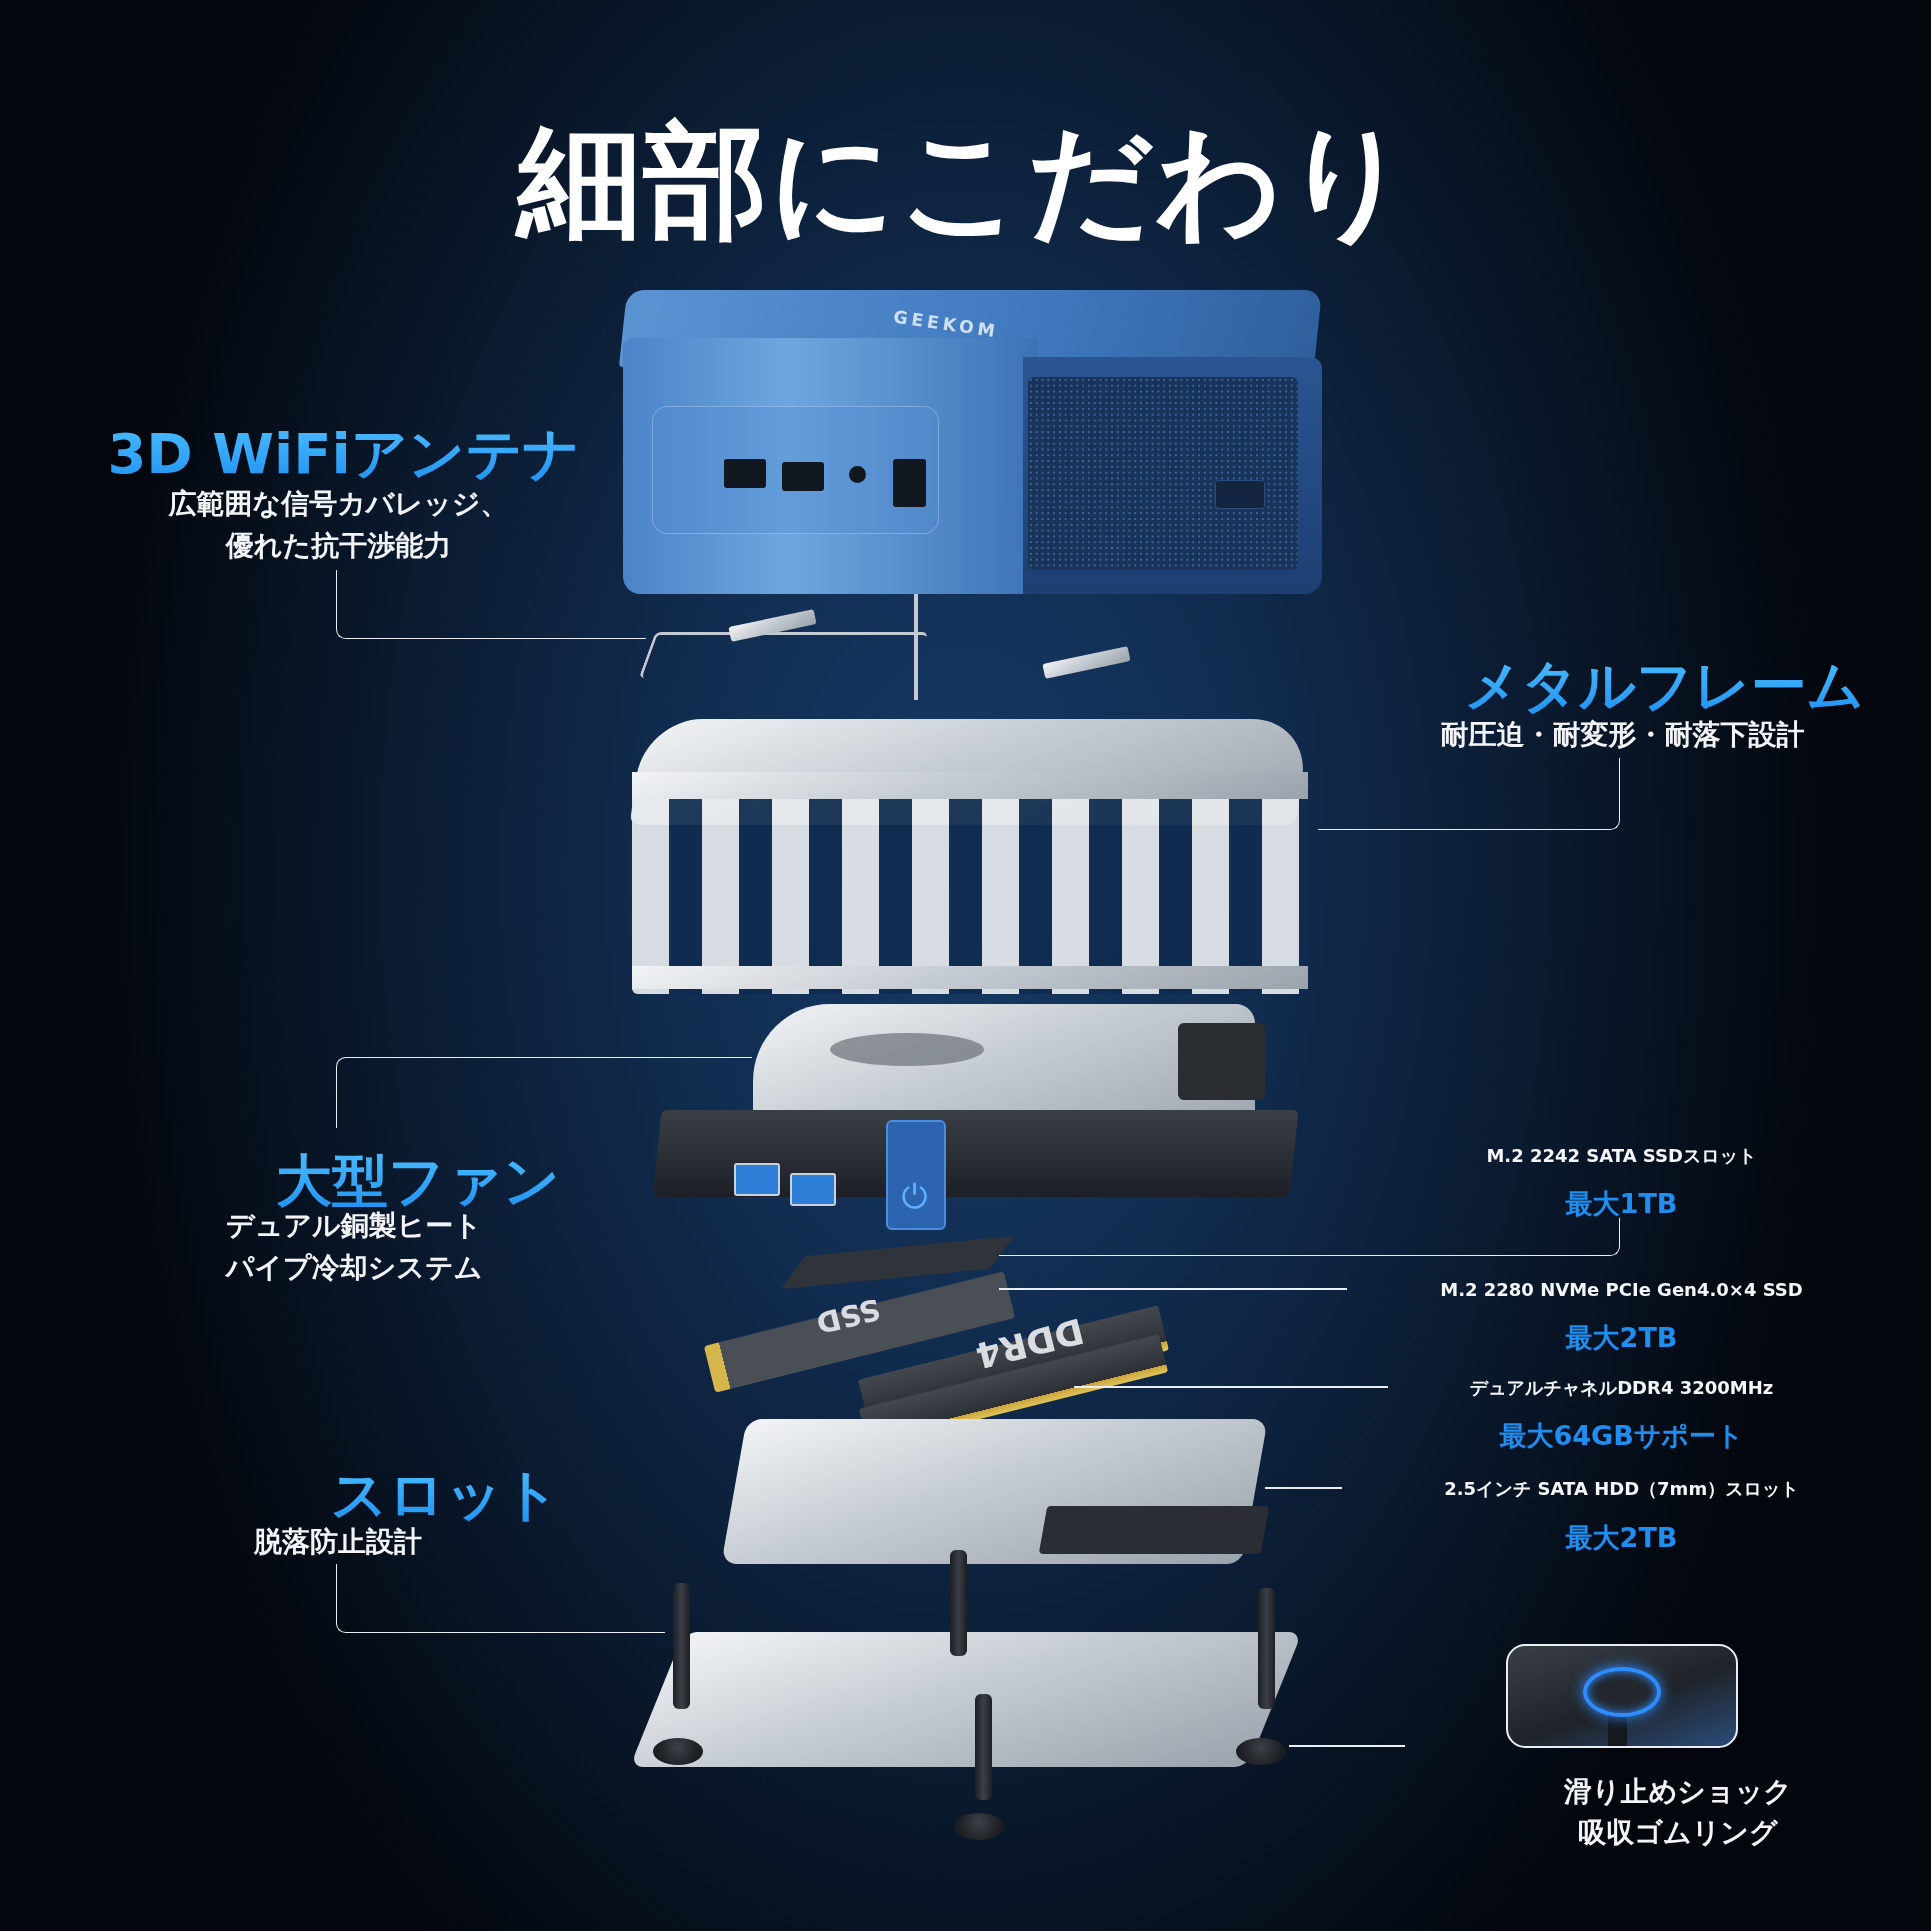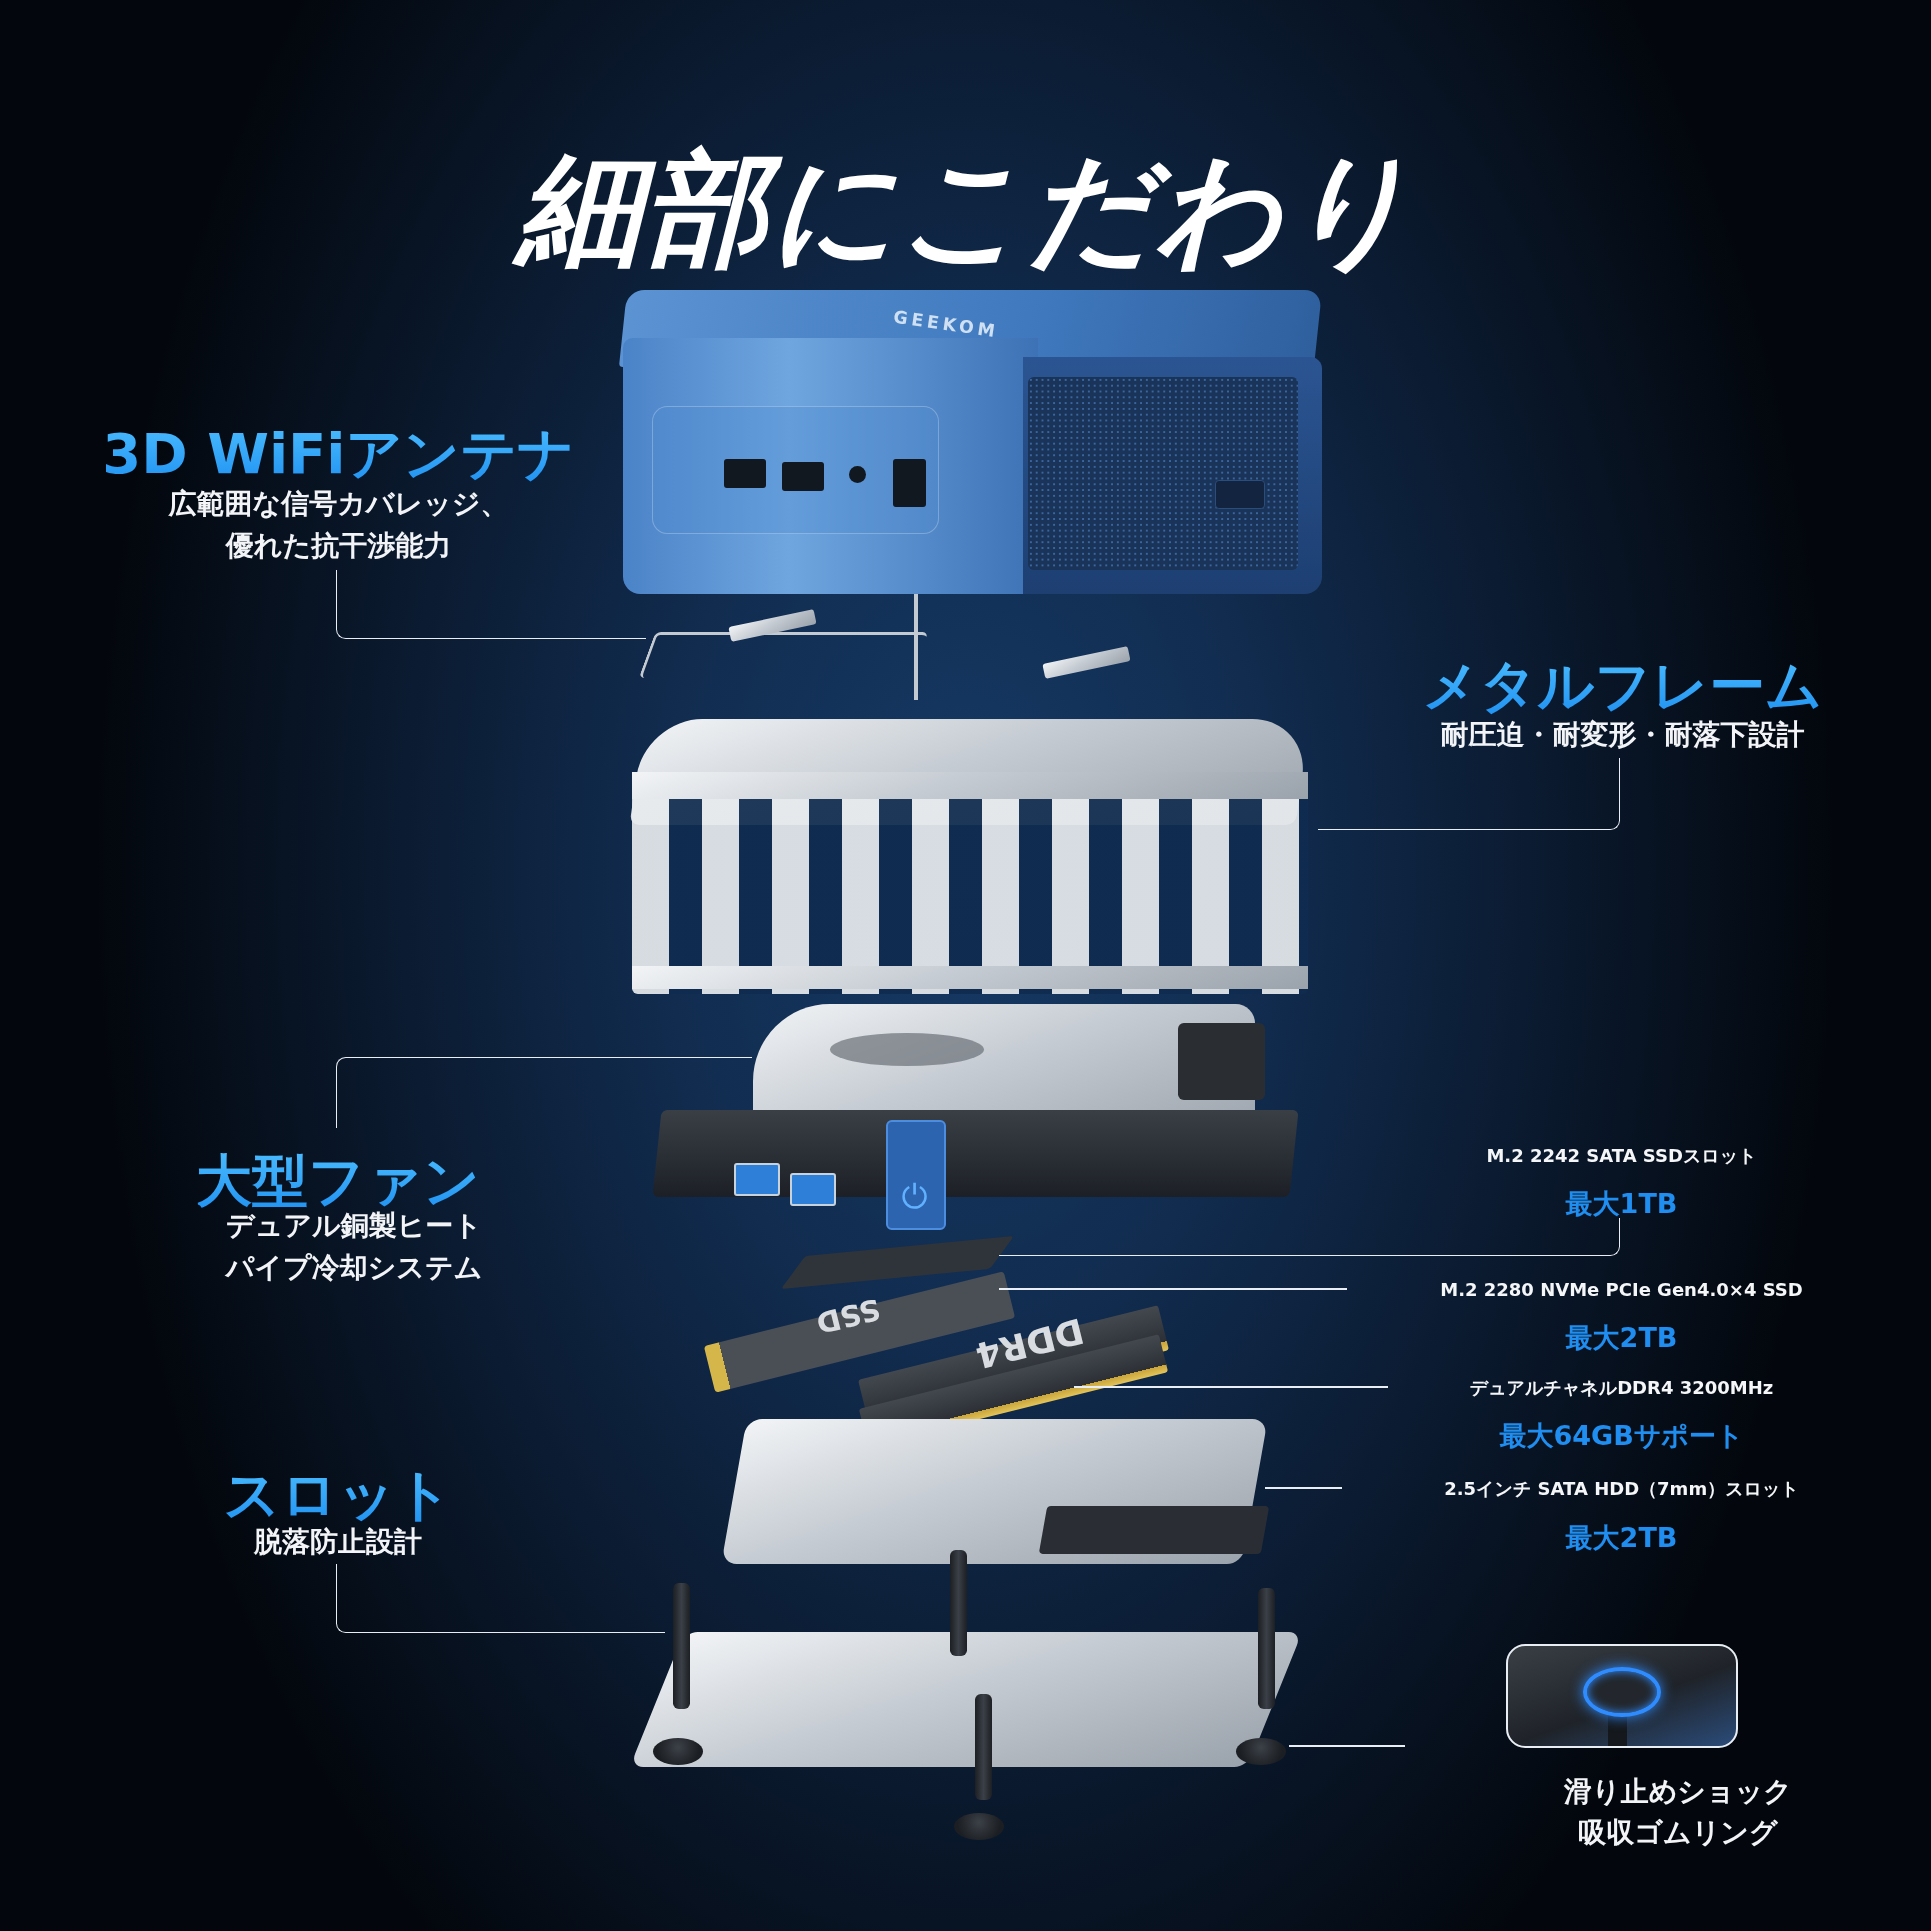--- a/index.html
+++ b/index.html
@@ -4,25 +4,25 @@
 <style>
   html, body { margin: 0; padding: 0; }
   body {
     width: 1931px; height: 1931px; overflow: hidden; position: relative;
     font-family: "DejaVu Sans", "Liberation Sans", sans-serif;
     background: radial-gradient(ellipse 869px 1352px at 50% 45%, #163a66 0%, #112c4f 35%, #0b1b31 65%, #03070d 100%);
     color: #fff;
   }
   .abs { position: absolute; }
   .title {
-    left: 0; width: 1931px; top: 128px; text-align: center;
-    font-size: 124px; font-weight: bold; letter-spacing: 1.9px; color: #ffffff; font-style: italic;
+    left: 0; width: 1931px; top: 100px; text-align: center;
+    font-size: 124px; font-weight: bold; letter-spacing: 1.9px; color: #ffffff;
   }
   .feat-title {
-    font-weight: bold; font-size: 56px; text-align: center; white-space: nowrap;
+    font-weight: bold; font-size: 56px; text-align: right; white-space: nowrap;
     background: linear-gradient(180deg, #4fc0ff 0%, #1a8cf0 100%);
     -webkit-background-clip: text; background-clip: text; color: transparent;
   }
   .feat-sub { font-size: 28px; font-weight: bold; color: #f2f4f7; text-align: center; line-height: 42px; white-space: nowrap; }
   .spec-main { font-size: 18px; font-weight: bold; color: #f4f6f8; text-align: center; white-space: nowrap; }
   .spec-sub  { font-size: 27px; font-weight: bold; color: #1f8ef0; text-align: center; white-space: nowrap; }
   .line { background: #e9eef4; }
   .bracket { border: 1.9px solid #e9eef4; }
 
   

